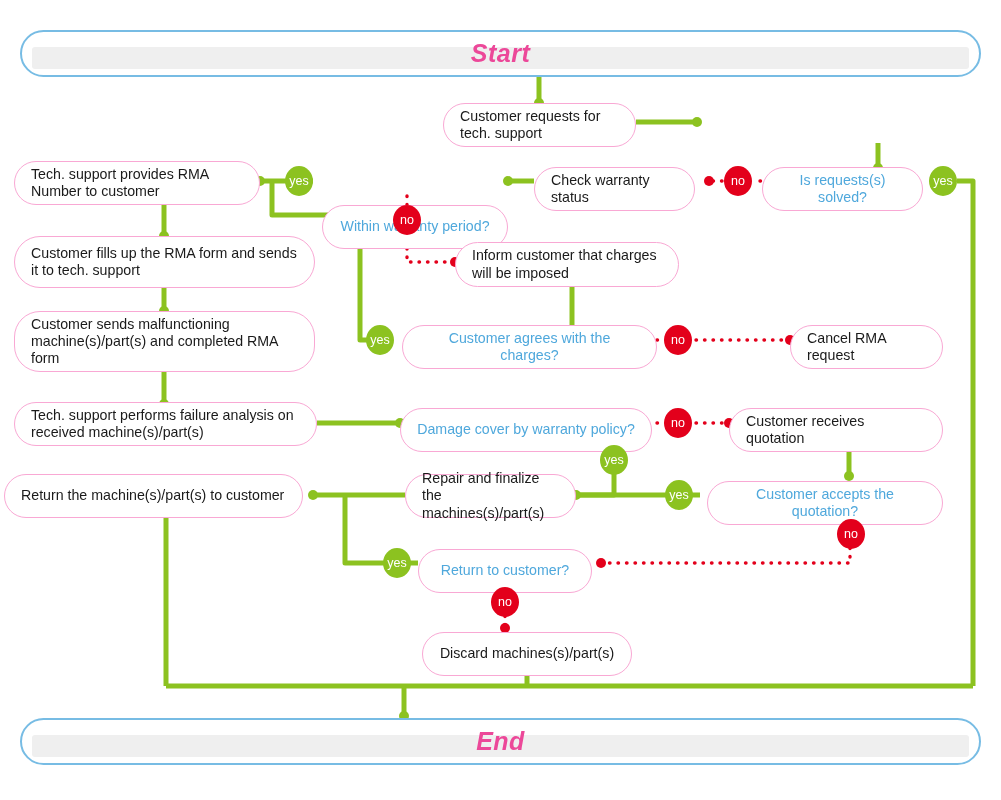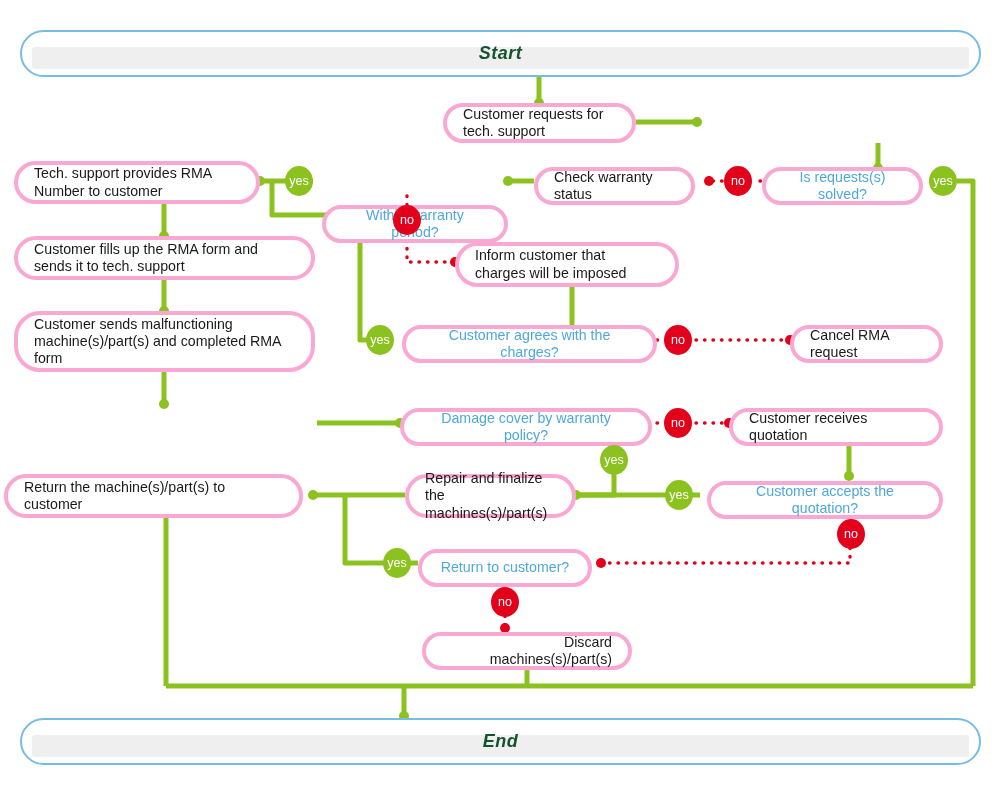--- a/index.html
+++ b/index.html
@@ -23,26 +23,26 @@
     position: absolute;
     left: 0; top: 0;
     width: 1001px;
     height: 800px;
     pointer-events: none;
   }
   
   .node {
     position: absolute;
     box-sizing: border-box;
-    border: 4px solid #f9a8d4;
+    border: 1px solid #f9a8d4;
     background: #ffffff;
     border-radius: 999px;
     display: flex;
     align-items: center;
-    padding: 15px 16px;
+    padding: 21px 16px;
     line-height: 1.22;
   }
   .node.terminal {
     border: 2px solid #77BCE4;
     border-radius: 999px;
     background: #ffffff;
     justify-content: center;
     padding: 0;
     overflow: hidden;
   }
@@ -53,22 +53,22 @@
     bottom: 6px;
     height: 22px;
     background: #efefef;
     border-radius: 3px;
   }
   .terminal .tlabel {
     position: relative;
     z-index: 2;
     font-style: italic;
     font-weight: bold;
-    font-size: 18px;
-    color: #14532d;
+    font-size: 25px;
+    color: #ec4899;
     letter-spacing: .5px;
   }
   .process {
     color: #1a1a1a;
     font-size: 14.2px;
   }
   .decision {
     color: #4FA8DC;
     font-size: 14.2px;
     justify-content: center;
@@ -217,40 +217,43 @@
   </div>
 
   <div class="node process" style="left:534px; top:167px; width:161px; height:19px;">
     <span>Check warranty status</span>
   </div>
 
   <div class="node decision" style="left:762px; top:167px; width:161px; height:29px;">
     <span>Is requests(s) solved?</span>
   </div>
 
-  <div class="node process" style="left:14px; top:236px; width:301px; height:44px;">
+  <div class="node process" style="left:14px; top:236px; width:301px; height:52px;">
     <span>Customer fills up the RMA form and sends it to tech. support</span>
   </div>
 
   <div class="node process" style="left:455px; top:242px; width:224px; height:45px;">
     <span>Inform customer that charges will be imposed</span>
   </div>
 
   <div class="node process" style="left:14px; top:311px; width:301px; height:61px; border-radius:26px;">
     <span>Customer sends malfunctioning machine(s)/part(s) and completed RMA form</span>
   </div>
 
   <div class="node decision" style="left:402px; top:325px; width:255px; height:29px;">
     <span>Customer agrees with the charges?</span>
   </div>
 
   <div class="node process" style="left:790px; top:325px; width:153px; height:29px;">
     <span>Cancel RMA request</span>
   </div>
 
+  <div class="node process" style="left:14px; top:402px; width:303px; height:42px;">
+    <span>Tech. support performs failure analysis on received machine(s)/part(s)</span>
+  </div>
 
   <div class="node decision" style="left:400px; top:408px; width:252px; height:29px;">
     <span>Damage cover by warranty policy?</span>
   </div>
 
   <div class="node process" style="left:729px; top:408px; width:214px; height:29px;">
     <span>Customer receives quotation</span>
   </div>
 
   <div class="node process" style="left:4px; top:474px; width:299px; height:44px;">

